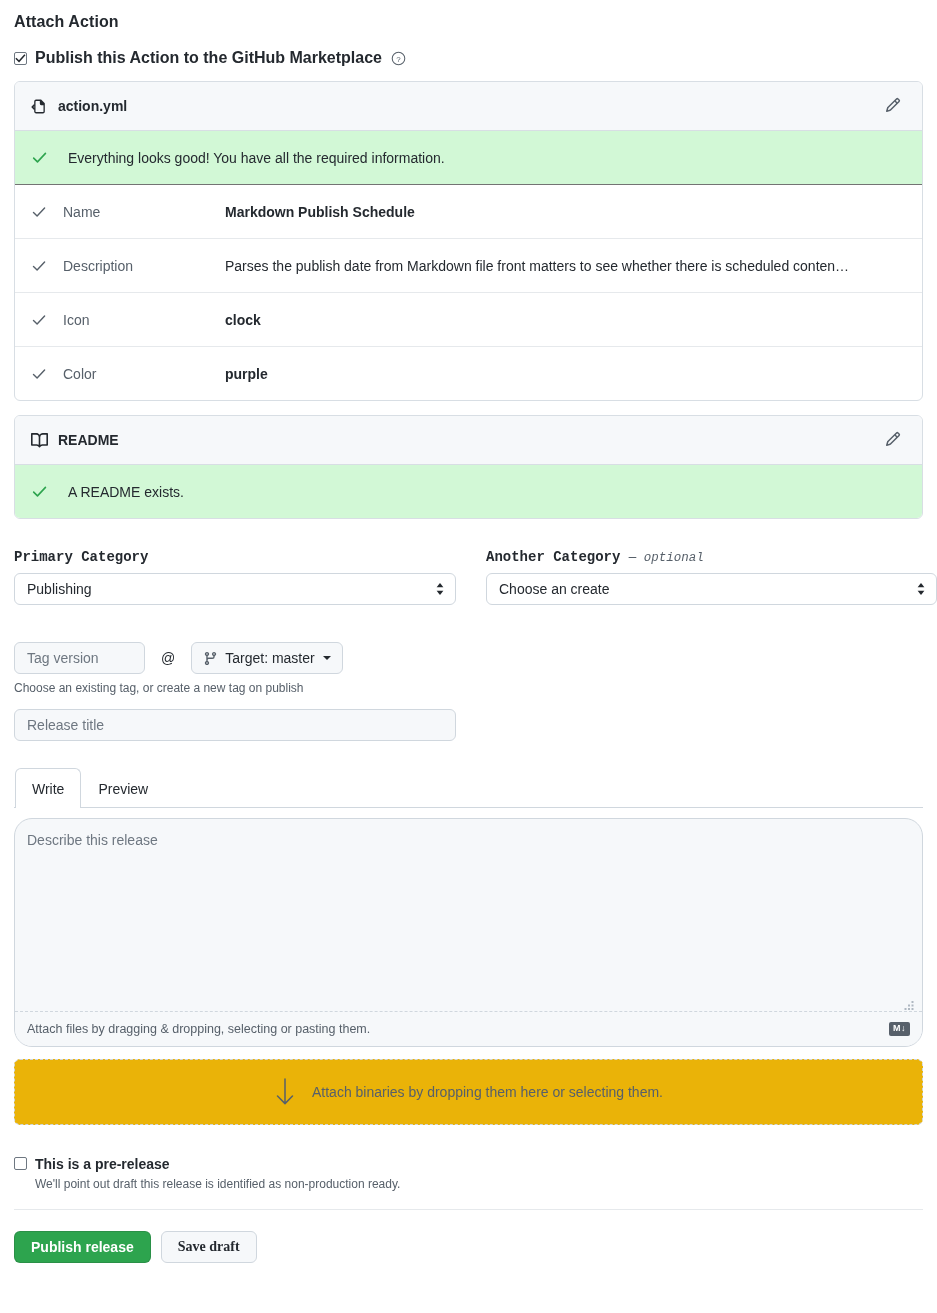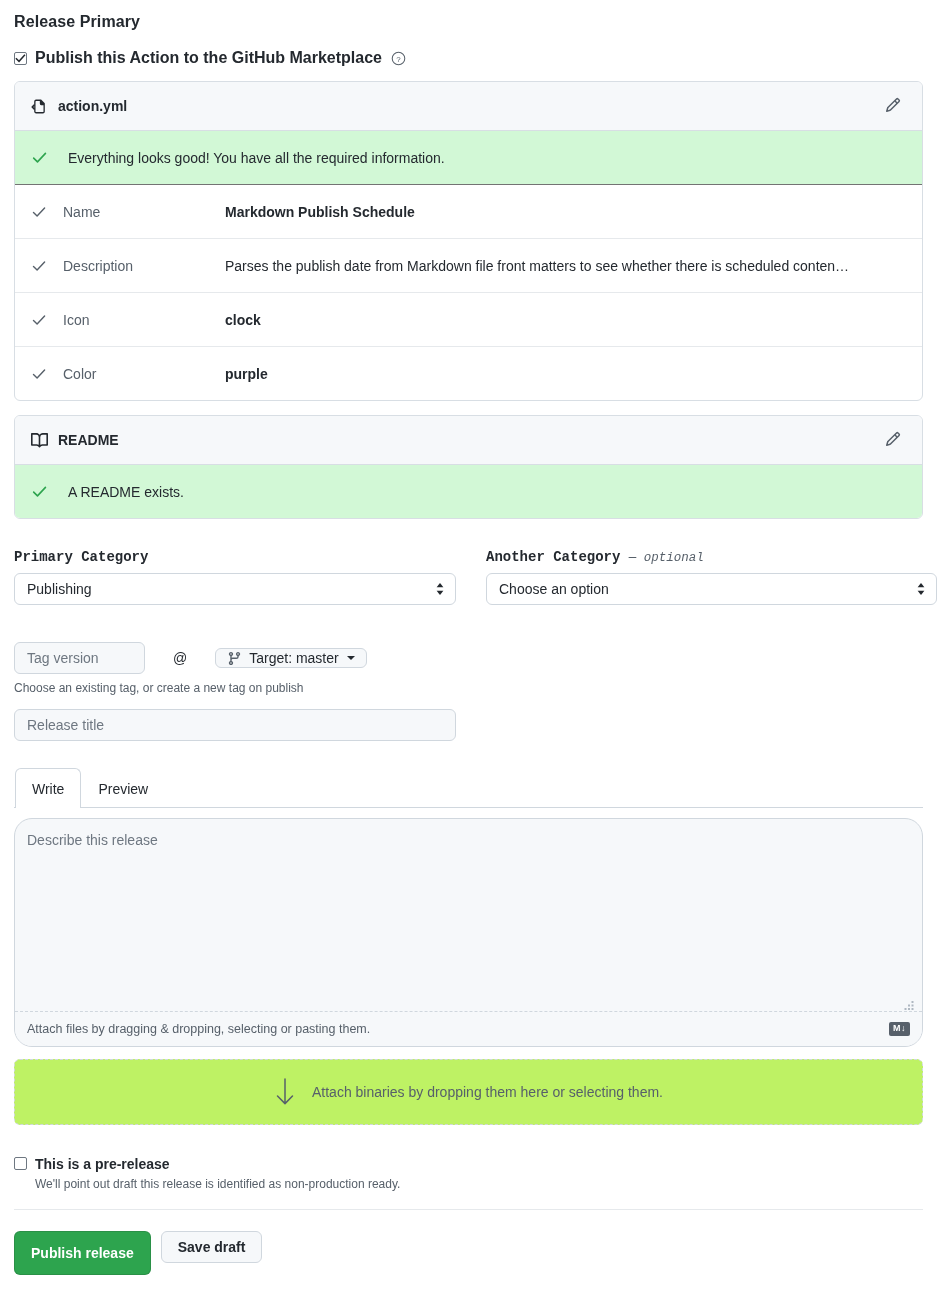--- a/index.html
+++ b/index.html
@@ -196,41 +196,41 @@
     transform: translateY(-50%);
     color: #24292f;
     display: inline-flex;
   }
 
   
   .tag-row {
     display: flex;
     align-items: center;
     margin-top: 37px;
-    gap: 28px;
+    gap: 16px;
   }
   .tag-input {
     width: 131px;
     height: 32px;
     box-sizing: border-box;
     border: 1px solid #d0d7de;
     border-radius: 6px;
     background: #f6f8fa;
     padding: 0 12px;
     font-size: 14px;
     color: #24292f;
     font-family: "Liberation Sans", sans-serif;
   }
   .tag-input::placeholder { color: #6e7781; }
   .at { color: #24292f; font-size: 14px; }
   .target-btn {
     display: inline-flex;
     align-items: center;
     gap: 7px;
-    height: 20px;
+    height: 32px;
     box-sizing: border-box;
     padding: 0 11px;
     border: 1px solid #d0d7de;
     border-radius: 6px;
     background: #f6f8fa;
     font-size: 14px;
     color: #24292f;
     cursor: pointer;
     font-family: "Liberation Sans", sans-serif;
   }
@@ -355,21 +355,21 @@
     align-items: center;
     gap: 1px;
     font-family: "Liberation Sans", sans-serif;
   }
 
   
   .binaries {
     margin-top: 12px;
     border: 1px dashed #d0d7de;
     border-radius: 6px;
-    background: #bef264;
+    background: #eab308;
     height: 64px;
     display: flex;
     align-items: center;
     justify-content: center;
     gap: 16px;
     cursor: pointer;
   }
   .binaries .arrow { color: #57606a; display: inline-flex; }
   .binaries .btxt { font-size: 14px; color: #57606a; }
 
@@ -404,43 +404,43 @@
     gap: 10px;
   }
   .btn-primary {
     background: #2da44e;
     color: #ffffff;
     border: 1px solid rgba(27,31,36,0.15);
     border-radius: 6px;
     font-size: 14px;
     font-weight: bold;
     padding: 0 16px;
-    height: 44px;
+    height: 32px;
     cursor: pointer;
     font-family: "Liberation Sans", sans-serif;
   }
   .btn-default {
     background: #f6f8fa;
     color: #24292f;
     border: 1px solid #d0d7de;
     border-radius: 6px;
     font-size: 14px;
     font-weight: bold;
     padding: 0 16px;
     height: 32px;
     cursor: pointer;
-    font-family: Liberation Sans, sans-serif;
+    font-family: Liberation Serif, serif;
   }
 </style>
 </head>
 <body>
 
 <div class="page">
 
-  <h1 class="page-title">Release Primary</h1>
+  <h1 class="page-title">Attach Action</h1>
 
   <div class="mk-row">
     <span class="cbox">
       <svg width="11" height="11" viewBox="0 0 12 12" aria-hidden="true">
           <path d="M1.5 6.2 L4.4 9.1 L10.3 2.6" fill="none" stroke="#24292f" stroke-width="1.6" stroke-linecap="square"></path>
         </svg>
     </span>
     <span class="mk-label">Publish this Action to the GitHub Marketplace</span>
     <span class="help-icon">
       <svg width="15" height="15" viewBox="0 0 16 16" aria-hidden="true">
@@ -553,21 +553,21 @@
           <svg width="10" height="14" viewBox="0 0 10 14" aria-hidden="true">
             <path fill="#24292f" d="M5 1 L8.4 5.2 H1.6 Z"></path>
             <path fill="#24292f" d="M5 13 L8.4 8.8 H1.6 Z"></path>
           </svg>
         </span>
       </div>
     </div>
     <div class="cat-col wide">
       <span class="cat-label"><span>Another Category</span> <span class="opt">— optional</span></span>
       <div class="select">
-        <span>Choose an option</span>
+        <span>Choose an create</span>
         <span class="updown">
           <svg width="10" height="14" viewBox="0 0 10 14" aria-hidden="true">
             <path fill="#24292f" d="M5 1 L8.4 5.2 H1.6 Z"></path>
             <path fill="#24292f" d="M5 13 L8.4 8.8 H1.6 Z"></path>
           </svg>
         </span>
       </div>
     </div>
   </div>
 

